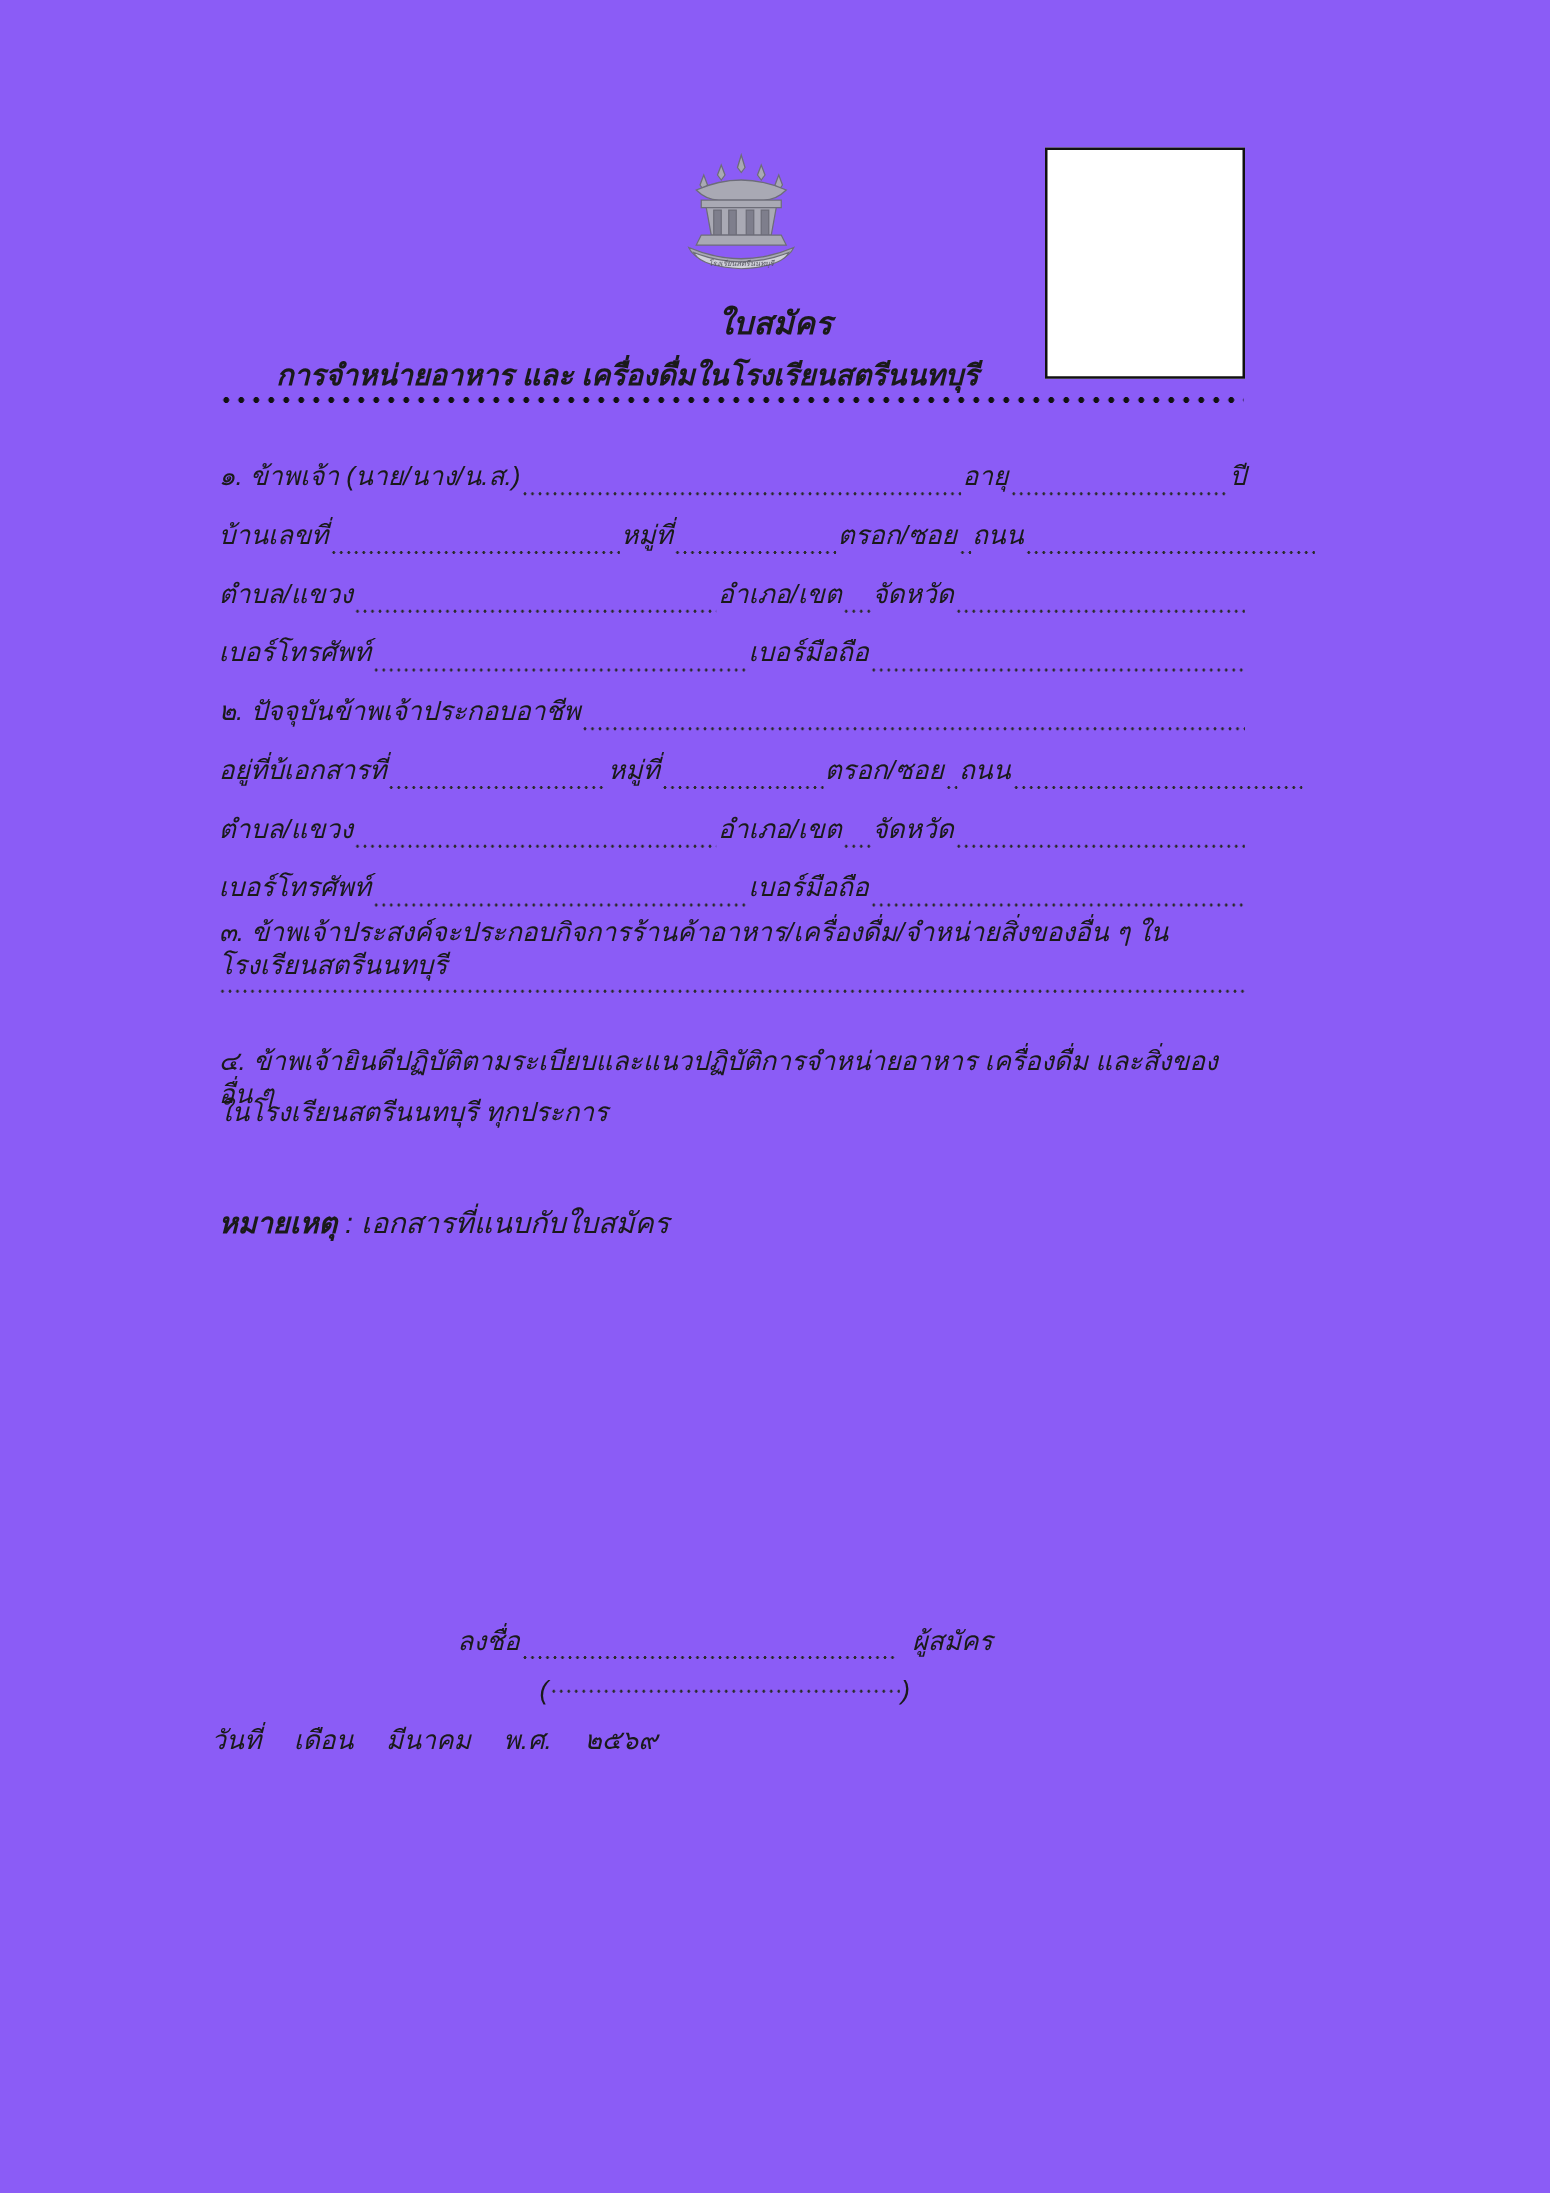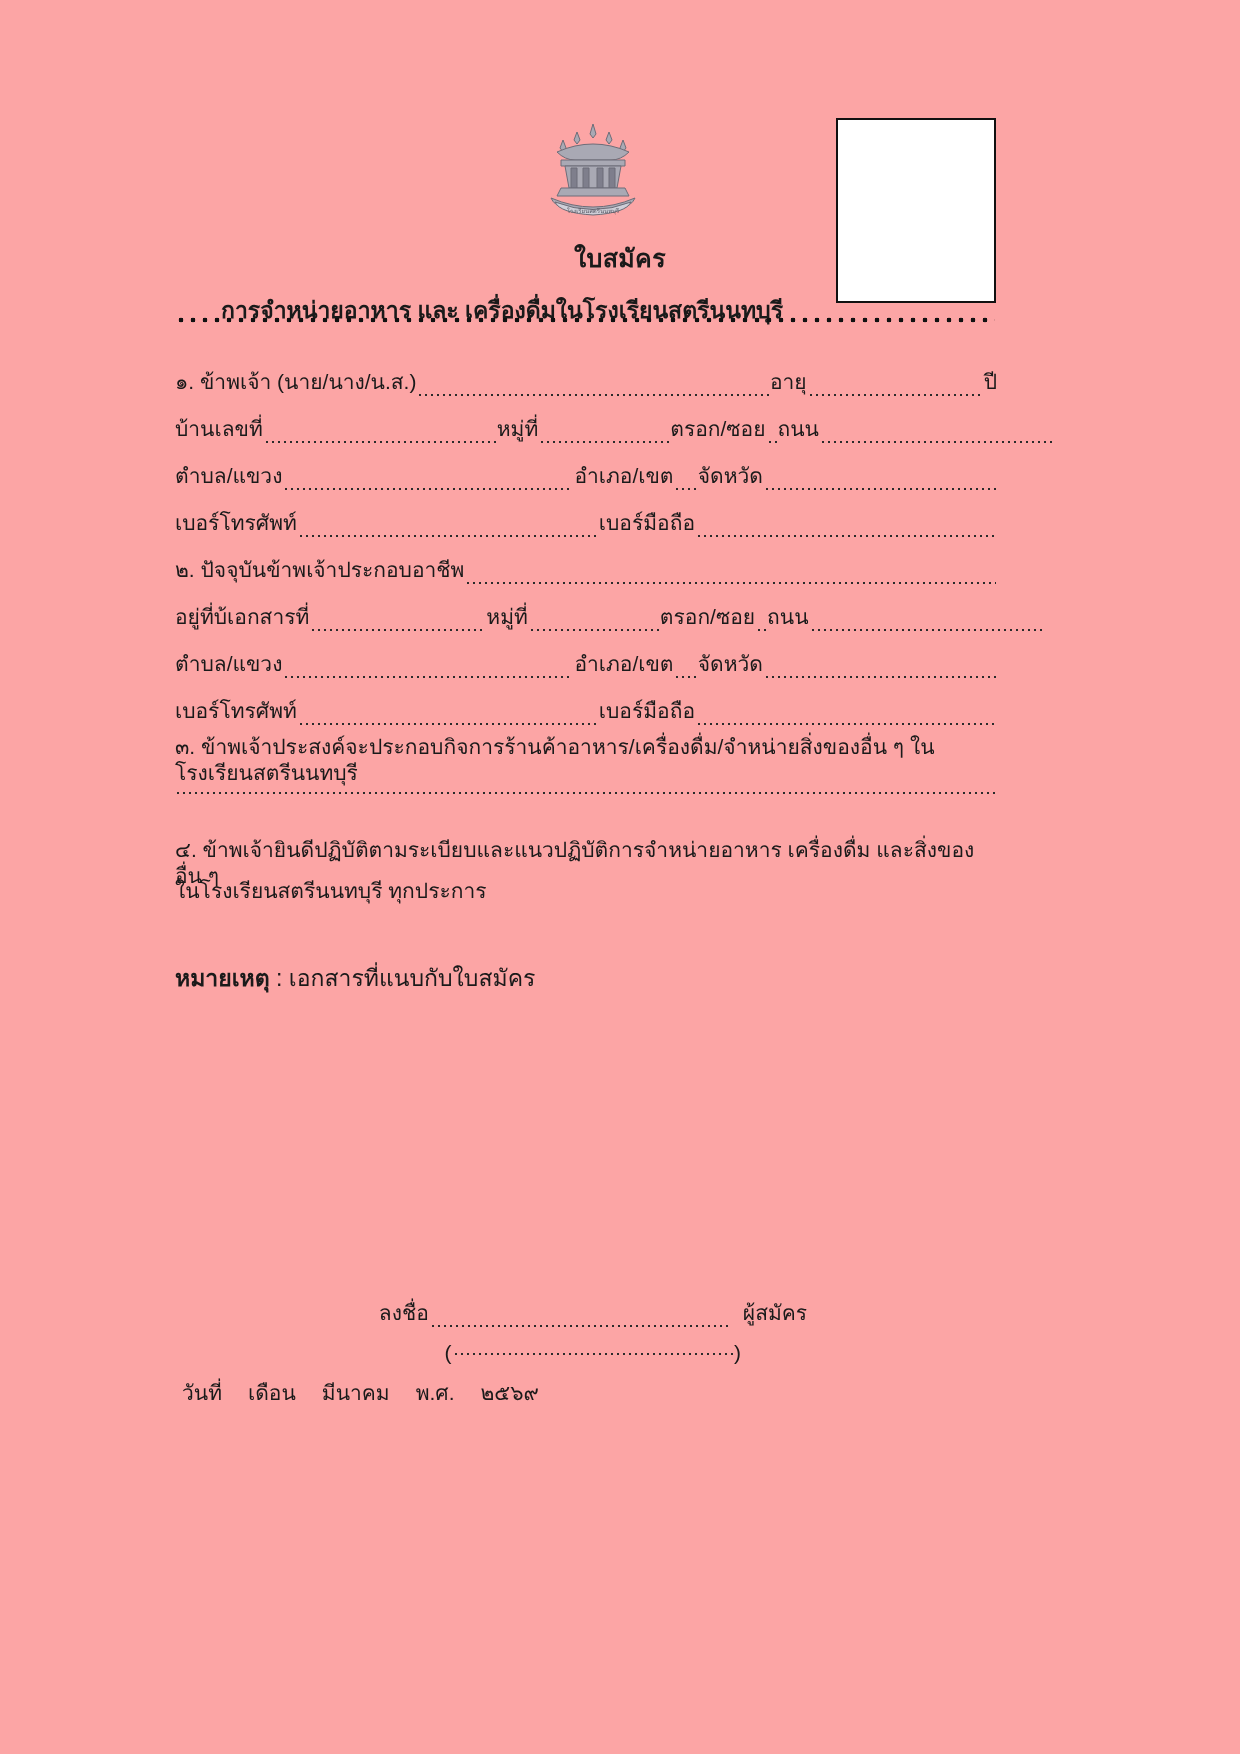--- a/index.html
+++ b/index.html
@@ -16,21 +16,22 @@
     color: #1a1a1a;
     overflow: hidden;
   }
 
   
   .page {
     position: absolute;
     inset: 0;
     width: 1240px;
     height: 1754px;
-    background: #fca5a5;
+    background: #8b5cf6;
+    font-style: italic;
   }
 
   
   .header-zone {
     position: absolute;
     left: 0;
     top: 110px;
     width: 1240px;
     height: 210px;
   }
@@ -63,21 +64,21 @@
     top: 128px;
     width: 1240px;
     text-align: center;
     font-size: 25px;
     font-weight: 700;
     letter-spacing: 0.3px;
   }
   .doc-subtitle {
     position: absolute;
     left: 0;
-    top: 182px;
+    top: 172px;
     width: 1004px;
     text-align: center;
     font-size: 23px;
     font-weight: 700;
   }
 
   
   .header-rule {
     position: absolute;
     left: 175px;
@@ -152,21 +153,21 @@
   }
   .notes-item {
     font-size: 21px;
     line-height: 30px;
     height: 36px;
   }
 
   
   .sign-zone {
     position: absolute;
-    left: 182px;
+    left: 169px;
     top: 1296px;
     width: 822px;
     font-size: 21px;
   }
   .sign-row {
     display: flex;
     align-items: baseline;
     justify-content: center;
     height: 40px;
   }

